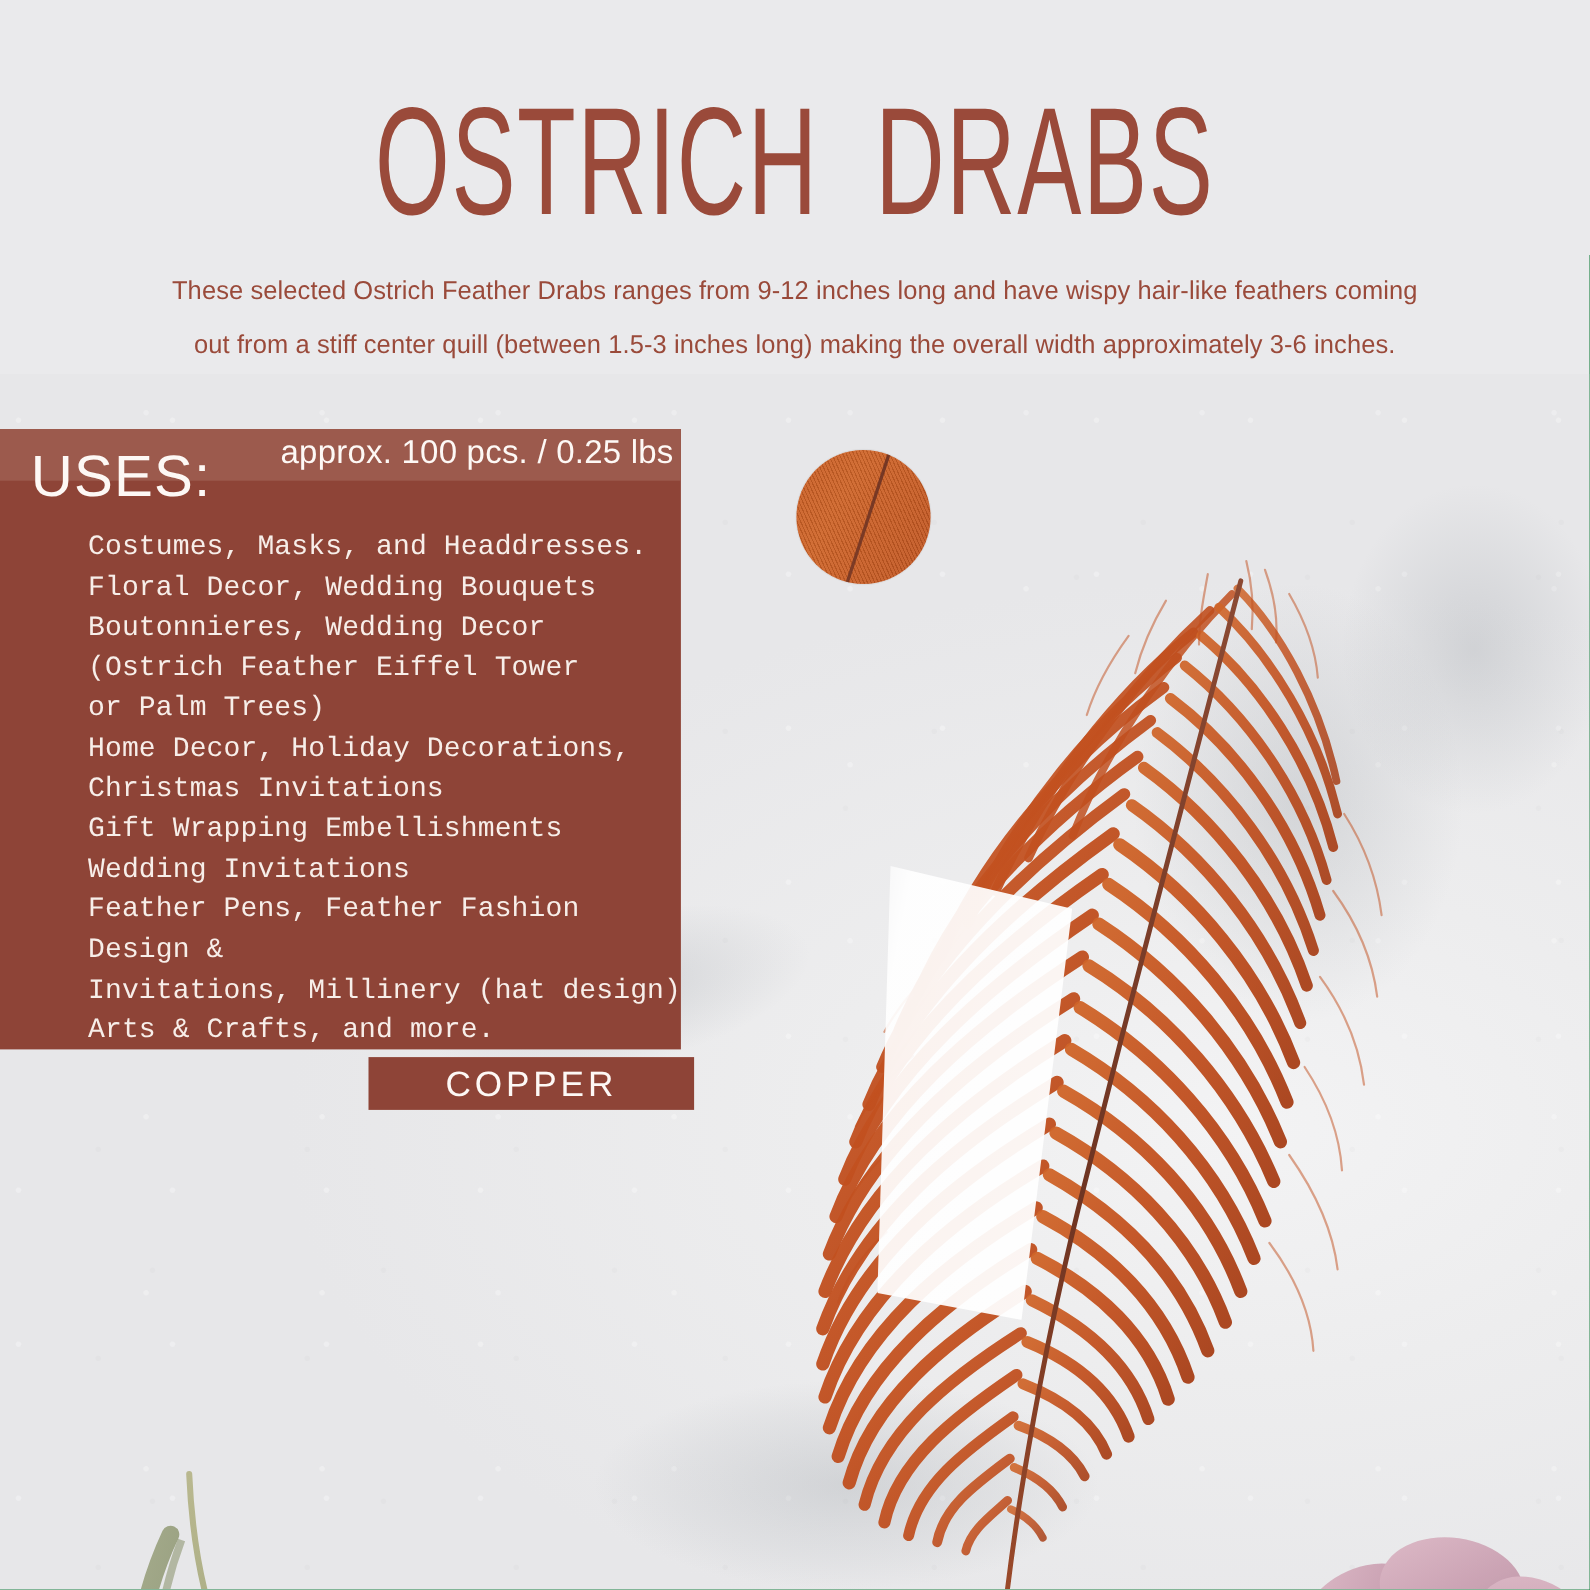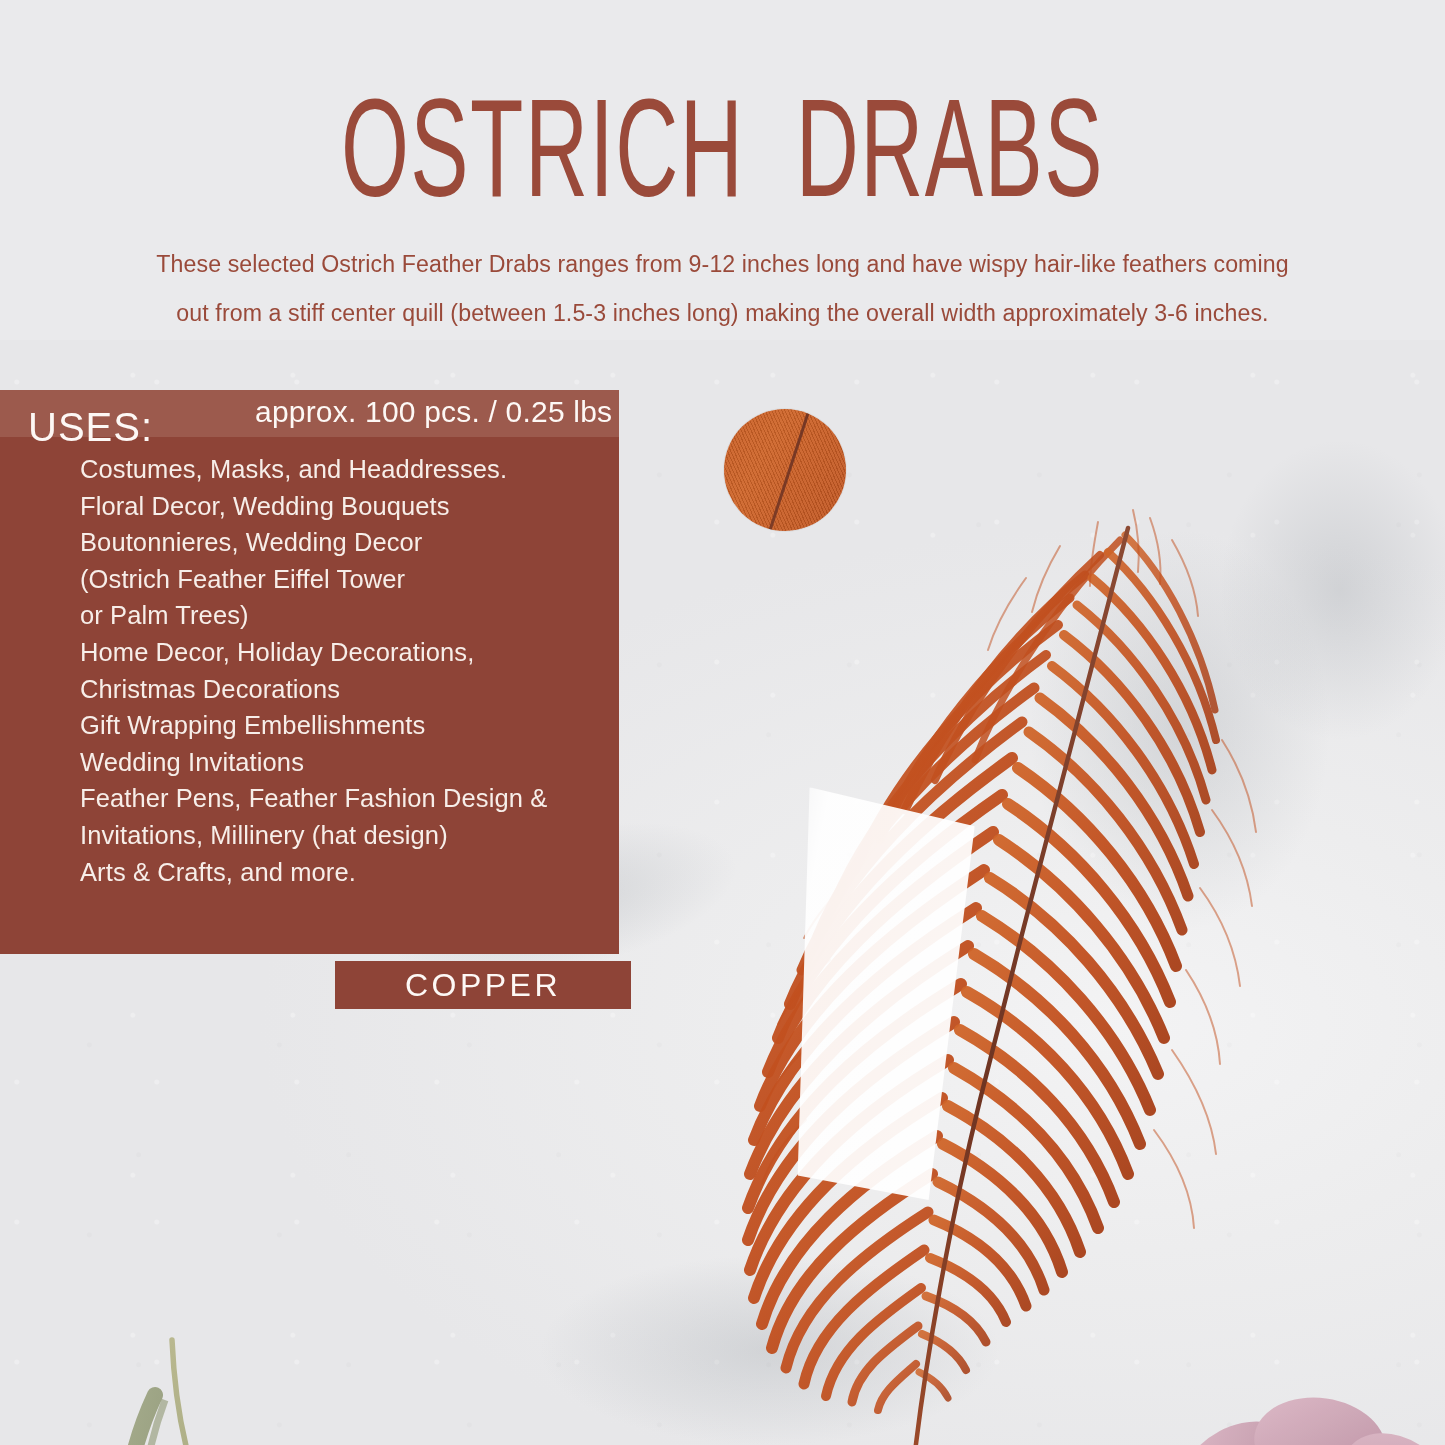--- a/index.html
+++ b/index.html
@@ -33,25 +33,25 @@
     font-family:"Liberation Sans",sans-serif;
     transform:scaleX(.74) scaleY(1.18);transform-origin:50% 0;}
   .title .t2{color:#9a4a3a;}
   .subtitle{position:absolute;left:50px;top:240px;width:1345px;text-align:center;
     color:#9a4a3a;font-size:23.5px;line-height:49px;letter-spacing:.1px;
     transform:scaleX(.985);transform-origin:50% 0;}
 
   
   .uses-panel{position:absolute;left:0;top:390px;width:619px;height:564px;background:#8e4437;overflow:hidden;}
   .uses-topband{position:absolute;left:0;top:0;width:619px;height:47px;background:#9c5a4d;}
-  .uses-title{position:absolute;left:28px;top:407px;font-size:40px;line-height:1;color:#fdf8f5;
+  .uses-title{position:absolute;left:28px;top:407px;font-size:53px;line-height:1;color:#fdf8f5;
     letter-spacing:1px;font-weight:400;z-index:4;}
   .pcs{position:absolute;left:224px;top:397px;font-size:30px;line-height:1;color:#fdf8f5;
     letter-spacing:.2px;z-index:4;margin-left:31px;}
-  .uses-list{position:absolute;left:80px;top:451px;width:540px;z-index:4;}
+  .uses-list{position:absolute;left:80px;top:480px;width:540px;z-index:4;font-family:Liberation Mono, monospace;}
   .uses-list li{list-style:none;color:#f7eee9;font-size:25.5px;line-height:36.6px;letter-spacing:.1px;}
   .uses-list{margin:0;padding:0;}
 
   .copper-badge{position:absolute;left:335px;top:961px;width:296px;height:48px;background:#8e4437;
     display:flex;align-items:center;justify-content:center;}
   .copper-badge span{color:#fdf8f5;font-size:32px;letter-spacing:3.5px;line-height:1;}
 
   
   .callout-cone{position:absolute;left:770px;top:440px;width:300px;height:420px;
     background:linear-gradient(105deg, rgba(255,255,255,0) 0%, rgba(255,255,255,.92) 18%, rgba(255,255,255,.95) 70%, rgba(255,255,255,0) 100%);
@@ -326,21 +326,21 @@
   <div class="uses-title">USES:</div>
   <div class="pcs">approx. 100 pcs. / 0.25 lbs</div>
 
   <ul class="uses-list">
     <li>Costumes, Masks, and Headdresses.</li>
     <li>Floral Decor, Wedding Bouquets</li>
     <li>Boutonnieres, Wedding Decor</li>
     <li>(Ostrich Feather Eiffel Tower</li>
     <li>or Palm Trees)</li>
     <li>Home Decor, Holiday Decorations,</li>
-    <li>Christmas Decorations</li>
+    <li>Christmas Invitations</li>
     <li>Gift Wrapping Embellishments</li>
     <li>Wedding Invitations</li>
     <li>Feather Pens, Feather Fashion Design &amp;</li>
     <li>Invitations, Millinery (hat design)</li>
     <li>Arts &amp; Crafts, and more.</li>
   </ul>
 
   <div class="copper-badge">
     <span>COPPER</span>
   </div>

